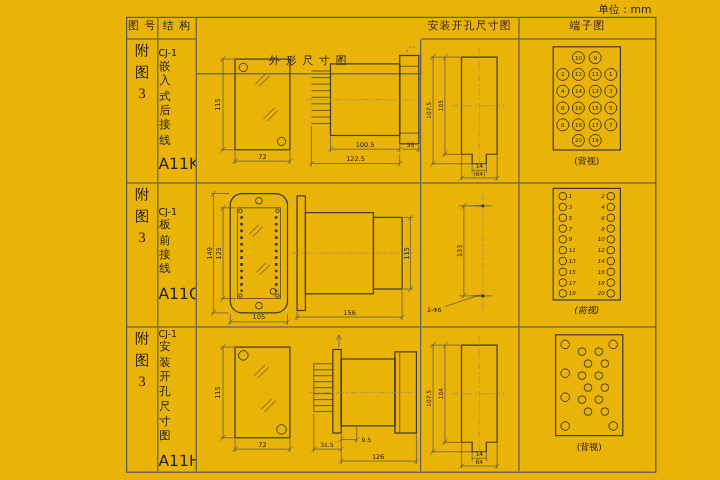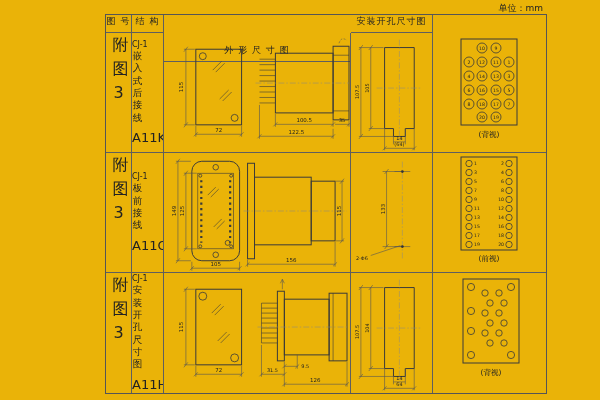--- a/index.html
+++ b/index.html
@@ -5,21 +5,21 @@
   html,body{margin:0;padding:0;background:#fff;}
   .page{position:relative;width:600px;height:400px;background:#eab308;
         font-family:"DejaVu Sans",sans-serif;color:#222;overflow:hidden;}
   .unit{position:absolute;top:2px;left:420px;width:123px;text-align:right;font-size:9px;color:#222;}
   .tbl{position:absolute;left:105px;top:14px;width:440px;height:378px;border:1px solid #555;box-sizing:content-box;}
   .cell{position:absolute;border-right:1px solid #5f5f5f;border-bottom:1px solid #5f5f5f;box-sizing:border-box;
         display:flex;justify-content:center;overflow:hidden;}
   .noR{border-right:none;}
   .noB{border-bottom:none;}
   .hd{font-size:9px;color:#222;letter-spacing:1px;white-space:nowrap;}
-  .vtext{width:12px;font-size:16px;line-height:1.5;text-align:center;word-break:break-all;}
+  .vtext{width:12px;font-size:12px;line-height:1.5;text-align:center;word-break:break-all;font-family:Liberation Serif, serif;}
   .struct{flex-direction:column;}
   .model{font-size:8px;white-space:nowrap;}
   .stype{width:11px;font-size:9.5px;line-height:1.3;text-align:center;word-break:break-all;margin-top:1px;}
   .scode{font-size:13px;white-space:nowrap;margin-top:6px;}
   svg{display:block;}
   .ol{fill:none;stroke:#3a3a3a;stroke-width:1;}
   .th{fill:none;stroke:#3a3a3a;stroke-width:0.6;}
   .tc{fill:none;stroke:#3a3a3a;stroke-width:0.8;}
   .dl{fill:none;stroke:#555;stroke-width:0.6;}
   .cl{fill:none;stroke:#888;stroke-width:0.5;stroke-dasharray:6 2 1.5 2;}
@@ -46,20 +46,23 @@
       <span class="hd">图 号</span>
       </div>
     <div class="cell" style="left:26px;top:0;width:32px;height:18px;">
       <span class="hd">结 构</span>
       </div>
     <div class="cell" style="left:58px;top:0;width:187px;height:18px;margin-top:29px;">
       <span class="hd">外 形 尺 寸 图</span>
       </div>
     <div class="cell" style="left:245px;top:0;width:82px;height:18px;">
       <span class="hd">安装开孔尺寸图</span>
+      </div>
+    <div class="cell noR" style="left:327px;top:0;width:113px;height:18px;">
+      <span class="hd">端子图</span>
       </div>
 
     <div class="cell" style="left:0;top:18px;width:26px;height:120px;">
       <div class="vtext">附图3</div>
       </div>
 
     <div class="cell struct" style="left:26px;top:18px;width:32px;height:120px;">
       <div class="model">CJ-1</div>
       <div class="stype">嵌入式后接线</div>
       <div class="scode">A11K</div>
@@ -210,21 +213,21 @@
         <path class="dl" d="M44 18 H60 M44 94 H60"></path>
         <circle class="fd" cx="52" cy="18" r="1.4"></circle>
         <circle class="fd" cx="52" cy="94" r="1.4"></circle>
         <path class="dl" d="M51 18 H32 M51 94 H32 M36 18 V94 M34 20.5 L38 15.5 M34 96.5 L38 91.5"></path>
         <text class="dt mid" transform="rotate(-90 34.5 56)" x="34.5" y="56">133</text>
         <path class="dl" d="M20 103 L50 93"></path>
         <text class="dts" x="5" y="108">2-Φ6</text>
       </svg>
     </div>
 
-    <div class="cell noR" style="left:327px;top:138px;width:113px;height:120px;">
+    <div class="cell noR" style="left:327px;top:138px;width:113px;height:120px;font-style:italic;">
       <svg width="113" height="120" viewBox="0 0 113 120">
         <rect class="ol" x="28" y="4" width="56" height="93"></rect>
         <g>
           <circle class="tc" cx="36" cy="10.5" r="3.2"></circle>
             <text class="tnl" x="41" y="12.2">1</text>
           <circle class="tc" cx="36" cy="19.5" r="3.2"></circle>
             <text class="tnl" x="41" y="21.2">3</text>
           <circle class="tc" cx="36" cy="28.5" r="3.2"></circle>
             <text class="tnl" x="41" y="30.2">5</text>
           <circle class="tc" cx="36" cy="37.5" r="3.2"></circle>

